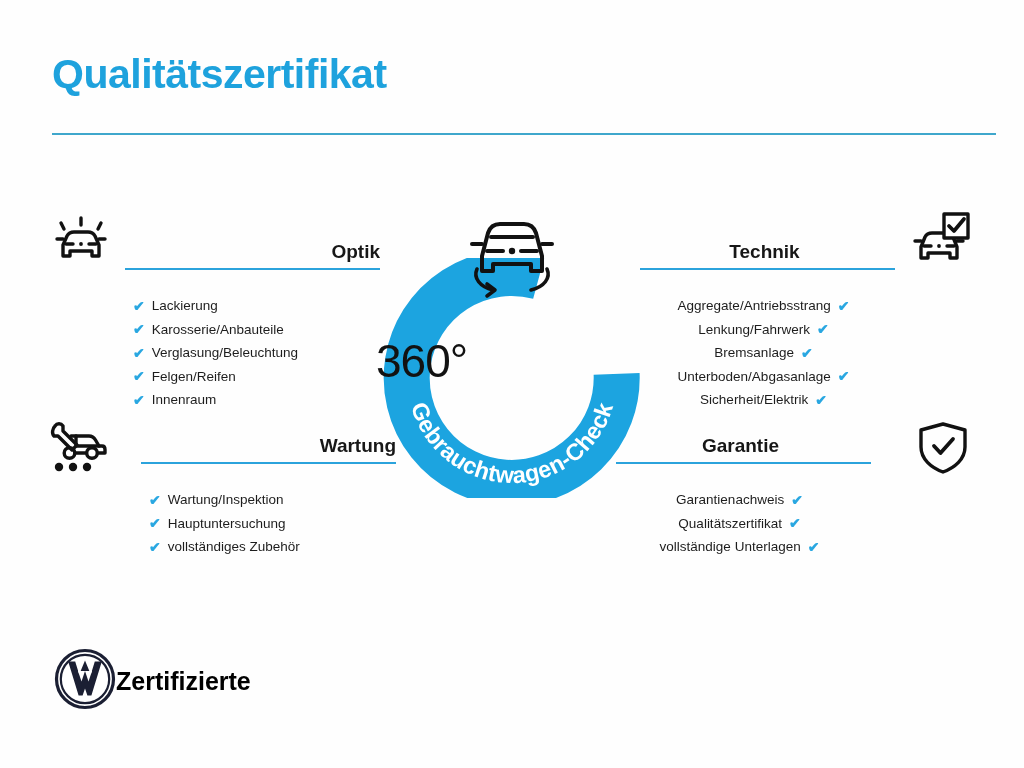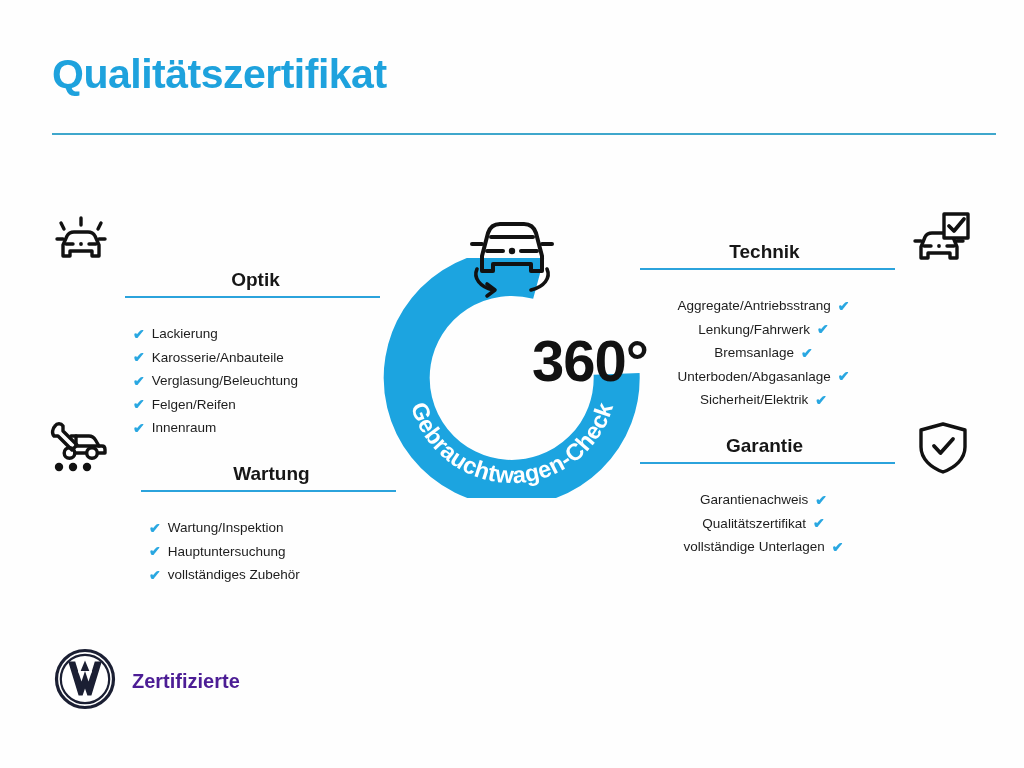--- a/index.html
+++ b/index.html
@@ -79,21 +79,21 @@
     align-items: center;
   }
   .tick {
     color: #29a7e1;
     font-size: 14px;
     font-weight: 700;
     line-height: 1;
   }
 
   
-  .col-left .sec-title { text-align: center; padding-left: 6px; margin-top: 28px; }
+  .col-left .sec-title { text-align: right; padding-left: 6px; }
   .col-left .sec-list li { justify-content: flex-start; }
   .col-left .sec-list .tick { margin-right: 7px; }
   .col-left .sec-list { padding-left: 8px; }
 
   
   .col-right .sec-title { text-align: center; padding-right: 6px; }
   .col-right .sec-list li { justify-content: center; }
   .col-right .sec-list .tick { margin-left: 7px; }
   .col-right .sec-list { padding-right: 8px; }
 
@@ -118,42 +118,42 @@
     left: 453px;
     top: 196px;
     width: 118px;
     height: 104px;
   }
   .badge-360 {
     position: absolute;
     left: 376px;
     top: 330px;
     width: 272px;
-    text-align: right;
-    font-size: 58px;
-    font-weight: 700;
+    text-align: left;
+    font-size: 46px;
+    font-weight: 400;
     color: #121212;
     letter-spacing: -1px;
     line-height: 62px;
   }
 
   
   .footer {
     position: absolute;
     left: 54px;
     top: 648px;
     display: flex;
     align-items: center;
   }
   .vw-logo { width: 62px; height: 62px; }
   .footer-text {
-    margin-left: 16px;
-    font-size: 20px;
+    margin-left: 0;
+    font-size: 25px;
     font-weight: 700;
-    color: #4c1d95;
+    color: #000000;
     line-height: 26px;
     white-space: nowrap;
   }
   .footer-text div { display: block; }
 </style>
 </head>
 <body>
 
 <div class="page">
 
@@ -276,21 +276,21 @@
       </li>
     </ul>
   </div>
 
   <div class="sec-icon" style="left:910px; top:414px;">
     <svg viewBox="0 0 66 66" width="66" height="66" fill="none" stroke="#111" stroke-width="3.4" stroke-linecap="round" stroke-linejoin="round">
       <path d="M33 10 L55 16 L55 33 C55 45 45 53.5 33 58 C21 53.5 11 45 11 33 L11 16 Z"></path>
       <path d="M24 32 L30.5 39 L43 25" stroke-width="3.8"></path>
     </svg>
   </div>
-  <div class="section col-right" style="left:640px; top:432px; width:255px;">
+  <div class="section col-right" style="left:616px; top:432px; width:255px;">
     <div class="sec-head">
       <div class="sec-title">Garantie</div>
       <div class="sec-rule"></div>
     </div>
     <ul class="sec-list">
       <li>
         <span>Garantienachweis</span>
         <span class="tick">✔</span>
       </li>
       <li>

